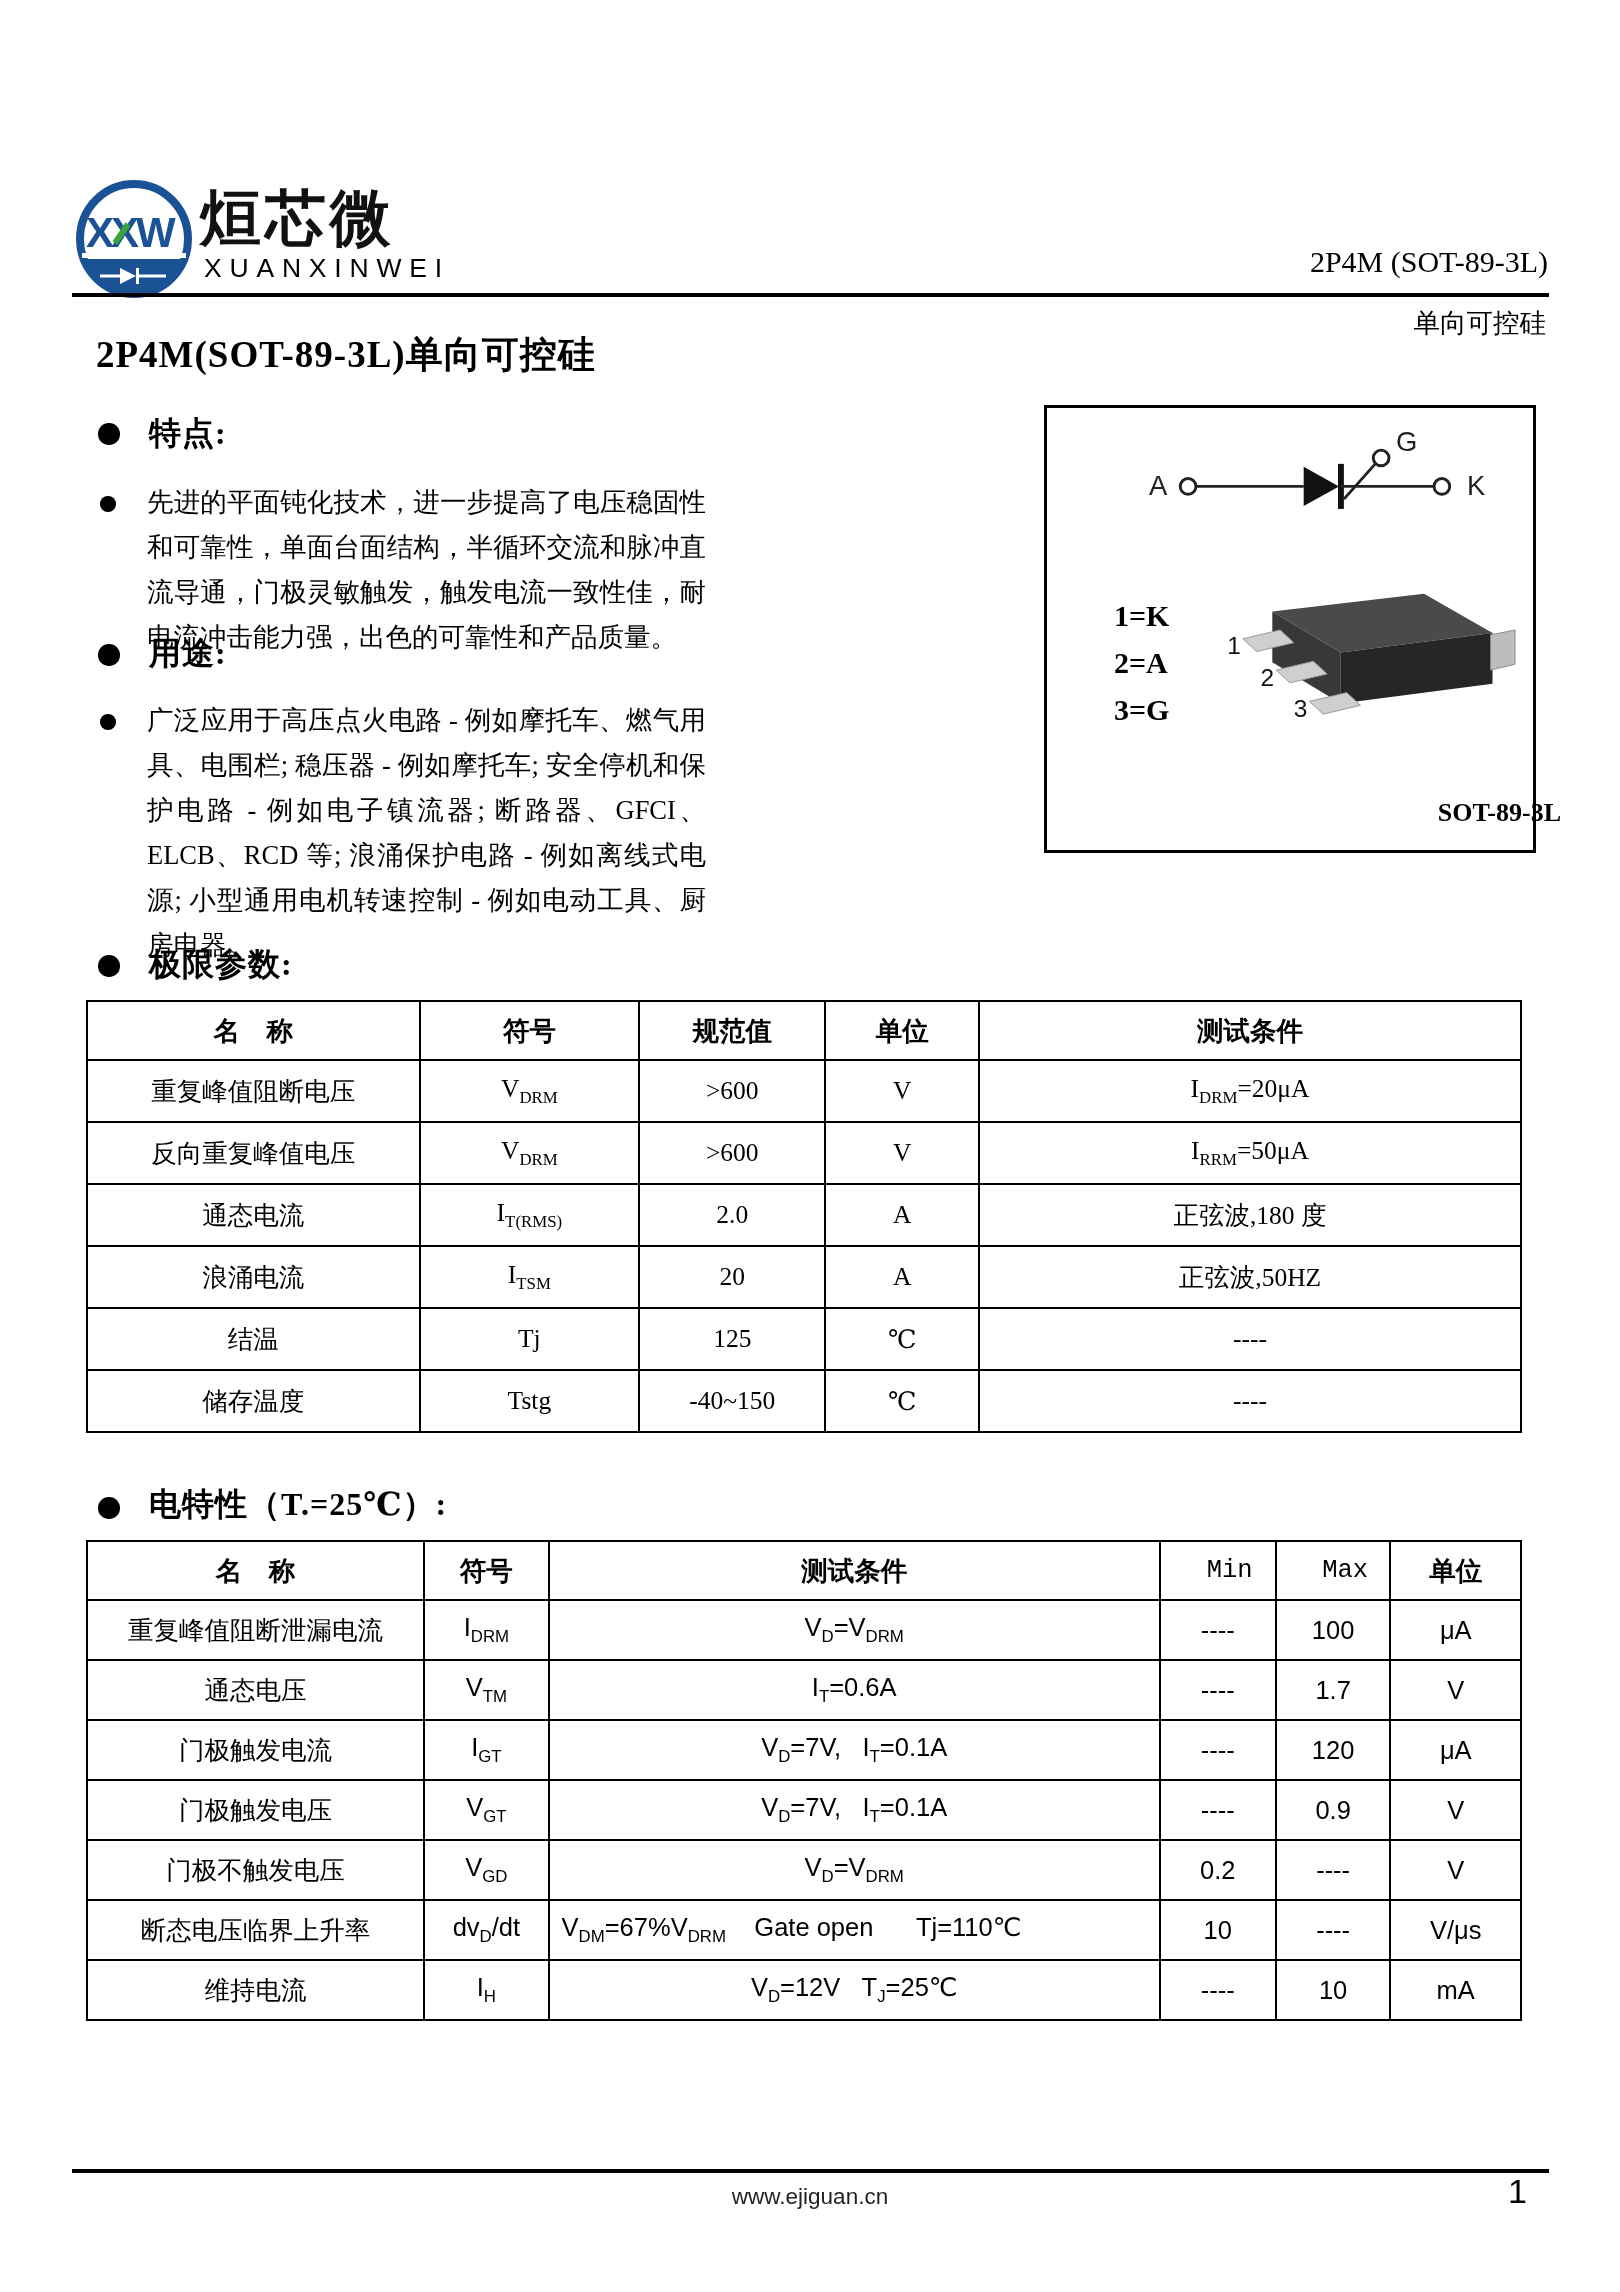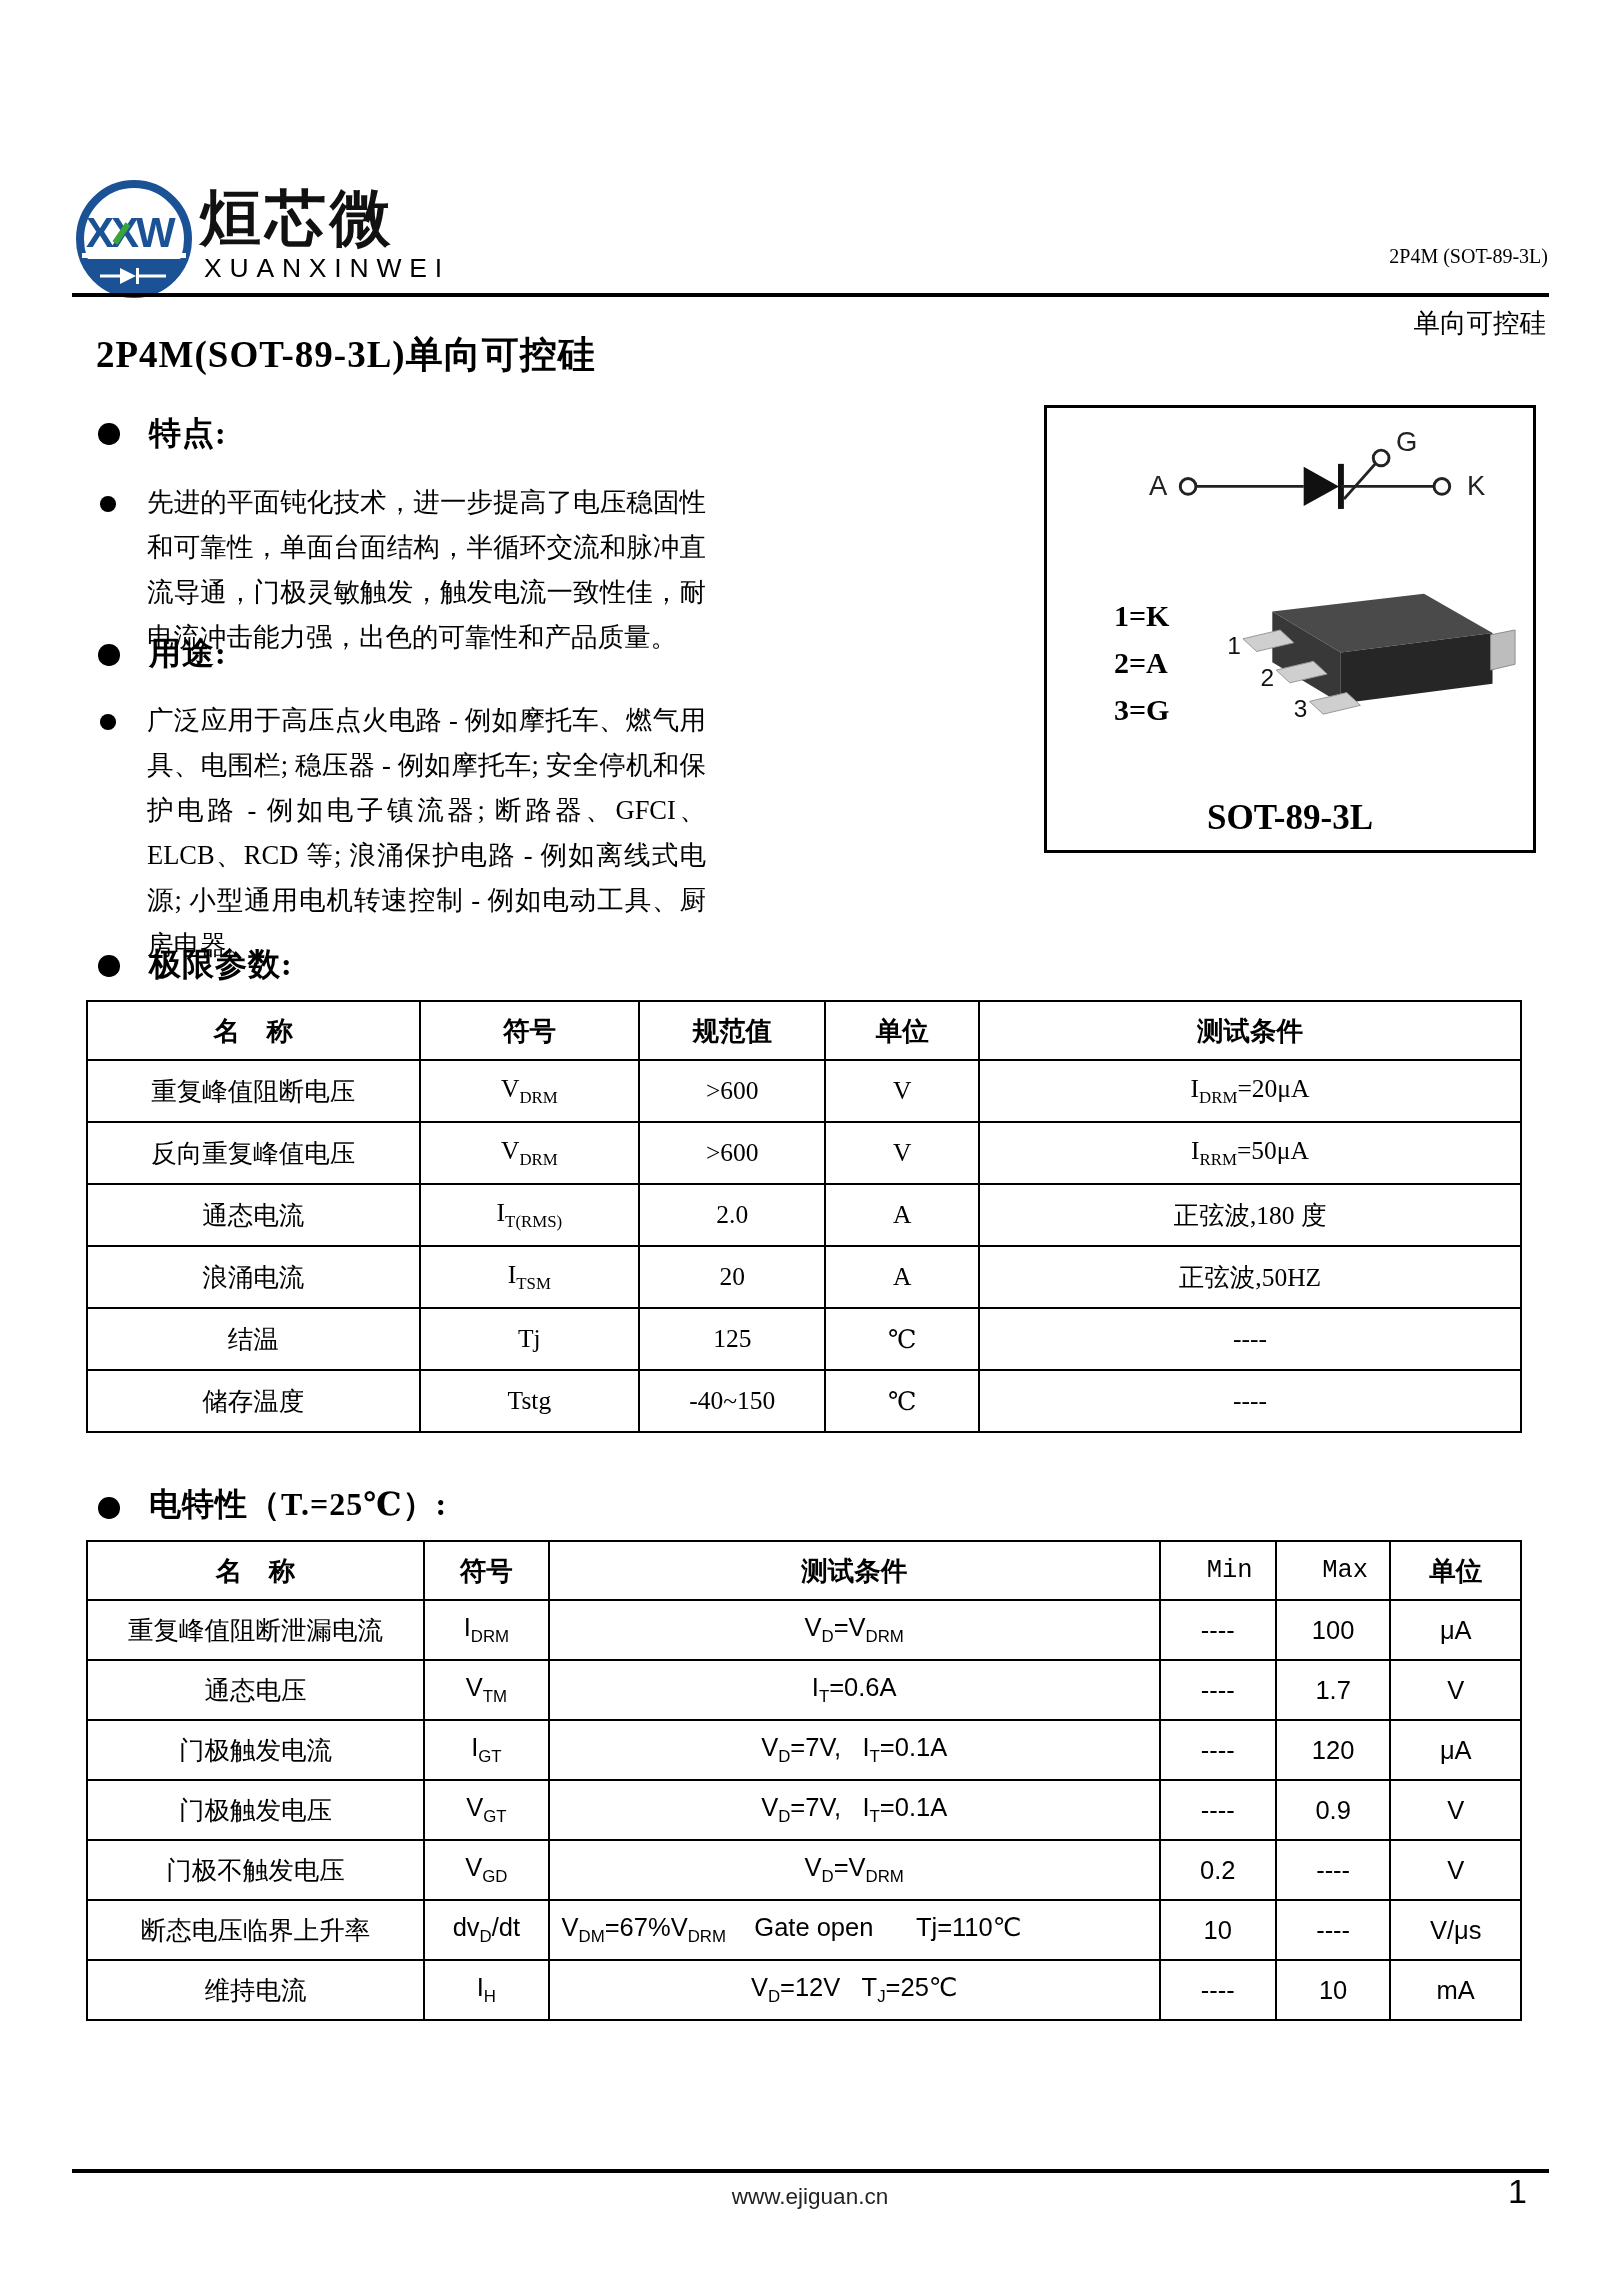--- a/index.html
+++ b/index.html
@@ -8,37 +8,37 @@
     background:#ffffff; overflow:hidden;
     font-family:"Liberation Serif","DejaVu Serif",serif; color:#000;
   }
   .abs { position:absolute; }
 
   
   .brand-cn { left:200px; top:178px; font-family:"Liberation Sans","DejaVu Sans",sans-serif;
               font-size:61px; font-weight:bold; letter-spacing:3.9px; color:#111; }
   .brand-en { left:204px; top:253px; font-family:"Liberation Sans","DejaVu Sans",sans-serif;
               font-size:26.5px; letter-spacing:7.8px; color:#000000; }
-  .hdr-part { right:72px; top:245px; font-size:20px; }
+  .hdr-part { right:72px; top:245px; font-size:30px; }
   .hdr-rule { left:72px; top:293px; width:1477px; height:3.9px; background:#000; }
   .hdr-sub  { right:74px; top:305px; font-size:26.5px; }
 
   .doc-title { left:96px; top:330px; font-size:37px; font-weight:bold; letter-spacing:1px; }
 
   .bullet { background:#000; border-radius:50%; }
   .b-lg { width:21.6px; height:21.6px; }
   .b-sm { width:15.7px; height:15.7px; }
   .sec-h { font-size:32px; font-weight:bold; letter-spacing:1px; }
   .para  { width:559px; font-size:26.5px; line-height:45px; text-align:justify; }
 
   
   .pkg-box { left:1044px; top:405px; width:486px; height:442px; border:3.9px solid #000; }
   .pkg-label { font-family:"Liberation Sans","DejaVu Sans",sans-serif; font-size:27.4px; color:#222; }
   .pkg-pins { left:67px; top:184px; font-size:30px; font-weight:bold; line-height:47px; }
-  .pkg-name { left:0; top:390px; width:100%; text-align:center; font-size:35px; font-weight:bold; }
+  .pkg-name { left:0; top:390px; width:100%; text-align:right; font-size:26px; font-weight:bold;padding-left:28px; }
 
   
   table { border-collapse:collapse; table-layout:fixed; position:absolute; background:#fff; }
   th, td { border:2.9px solid #000; text-align:center; vertical-align:middle; padding:0; overflow:hidden; }
   th { font-size:26.5px; font-weight:bold; }
   .t1 { left:86px; top:1000px; width:1436px; }
   .t1 thead tr { height:59px; }
   .t1 tbody tr { height:62px; }
   .t1 td { font-size:25.5px; }
   .t2 { left:86px; top:1540px; width:1436px; }

